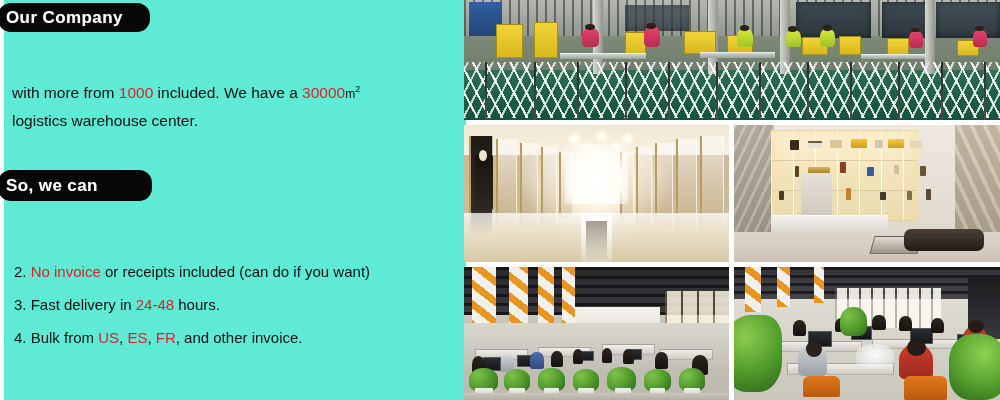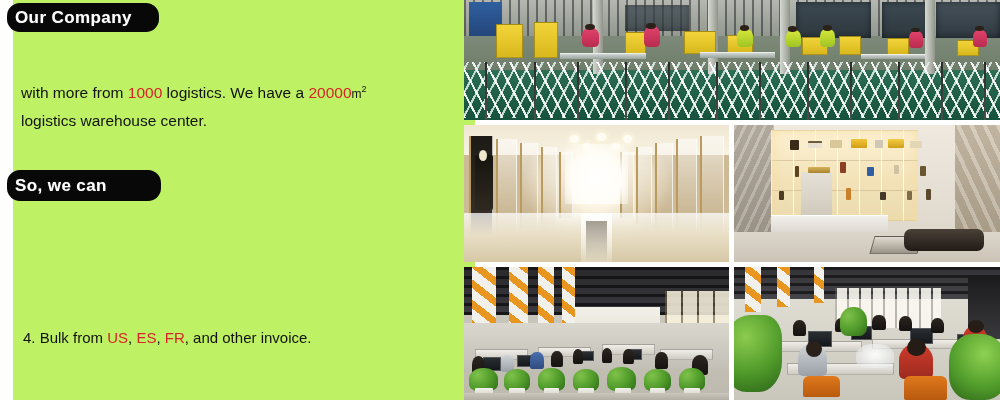--- a/index.html
+++ b/index.html
@@ -13,23 +13,23 @@
   }
   .page {
     position: relative;
     width: 1000px; height: 400px;
     background: #ffffff;
   }
 
   
   .left-panel {
     position: absolute;
-    left: 13px; top: 0;
+    left: 4px; top: 0;
     width: 462px; height: 400px;
-    background: #bef264;
+    background: #5eead4;
   }
 
   .badge {
     position: absolute;
     background: #080808;
     color: #ffffff;
     font-weight: bold;
     font-size: 17px;
     letter-spacing: 0.4px;
     display: flex;
@@ -304,33 +304,39 @@
 <div class="page">
 
   <div class="left-panel">
 
     <div class="badge" id="badge-company">
       <span>Our Company</span>
     </div>
 
 
     <div class="para" id="para-line2">
-      <span>with more from </span><span class="red">1000</span><span> logistics.  We have a </span><span class="red">20000</span><span class="unit">m</span><span class="sup">2</span>
+      <span>with more from </span><span class="red">1000</span><span> included.  We have a </span><span class="red">30000</span><span class="unit">m</span><span class="sup">2</span>
     </div>
 
     <div class="para" id="para-line3">
       <span>logistics warehouse center.</span>
     </div>
 
     <div class="badge" id="badge-wecan">
       <span>So, we can</span>
     </div>
 
 
-
+    <div class="listitem" id="li-2">
+      <span>2.</span><span> </span><span class="red">No invoice</span><span> or receipts included (can do if you want)</span>
+    </div>
+
+    <div class="listitem" id="li-3">
+      <span>3.</span><span> Fast delivery in </span><span class="red">24-48</span><span> hours.</span>
+    </div>
 
     <div class="listitem" id="li-4">
       <span>4.</span><span> Bulk from </span><span class="red">US</span><span>, </span><span class="red">ES</span><span>, </span><span class="red">FR</span><span>, and other invoice.</span>
     </div>
 
   </div>
 
   <div class="grid">
 
     <div class="photo" id="photo-factory">

